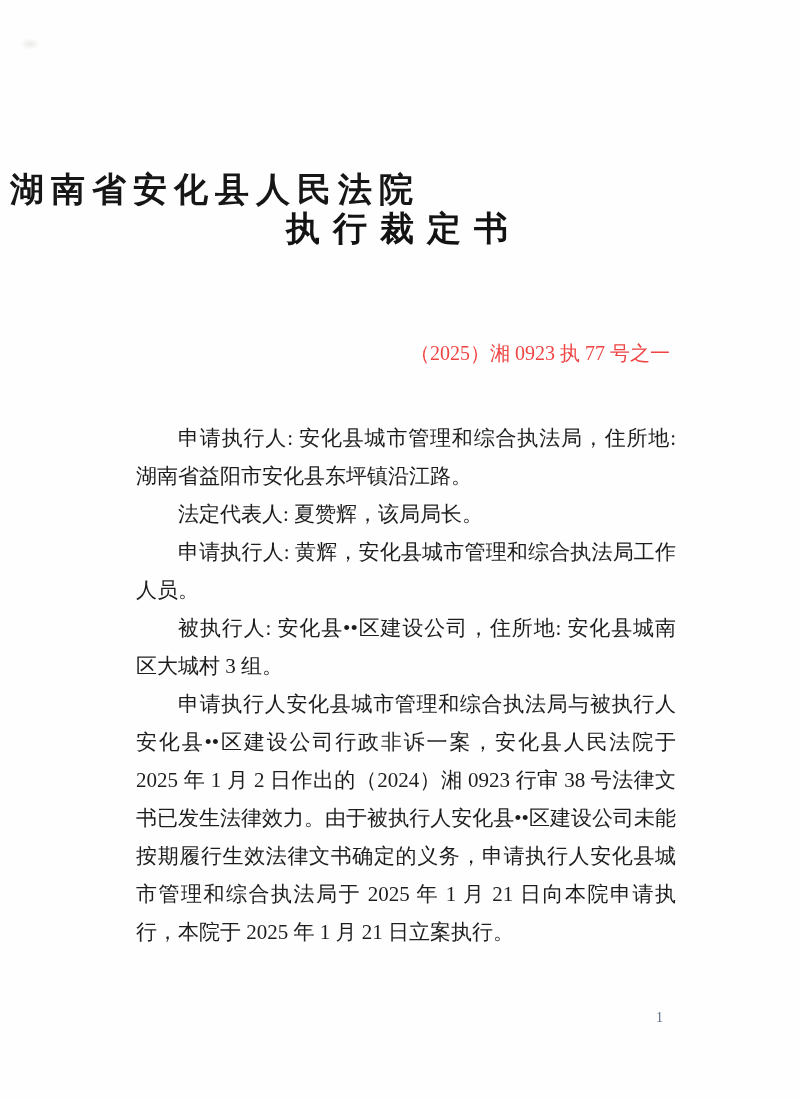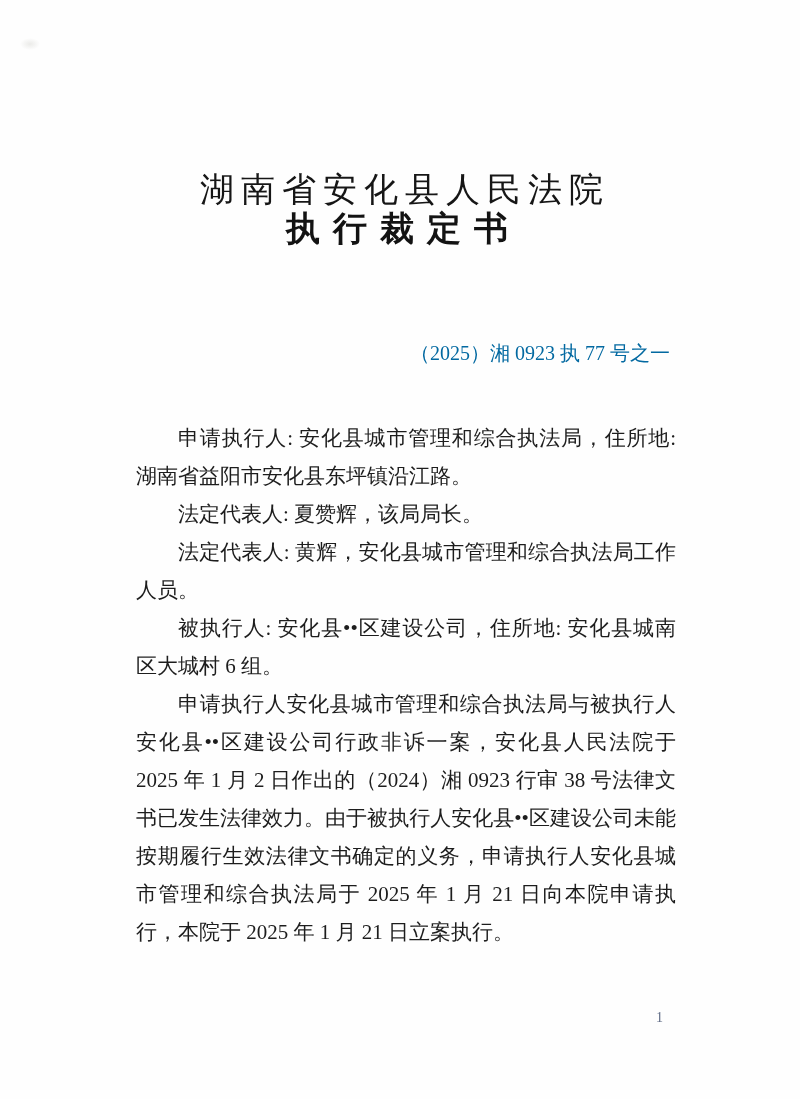--- a/index.html
+++ b/index.html
@@ -25,23 +25,23 @@
     border-radius: 50%;
     background: radial-gradient(closest-side, #e3e3e0, rgba(255,255,255,0));
     opacity: 0.7;
   }
   .court-name {
     position: absolute;
     top: 168px;
     left: 0;
     right: 0;
     margin: 0;
-    text-align: center;
+    text-align: left;
     font-size: 34px;
-    font-weight: 400;
+    font-weight: 700;
     letter-spacing: 7px;
     text-indent: 10px;
     color: #161616;
     line-height: 44px;
     white-space: nowrap;
   }
   .doc-type {
     position: absolute;
     top: 207px;
     left: 0;
@@ -55,21 +55,21 @@
     color: #131313;
     line-height: 44px;
     white-space: nowrap;
   }
   .case-number {
     position: absolute;
     top: 340px;
     right: 130px;
     font-size: 20px;
     line-height: 26px;
-    color: #0369a1;
+    color: #ef4444;
     white-space: nowrap;
   }
   .body-text {
     position: absolute;
     top: 419px;
     left: 136px;
     width: 540px;
     font-size: 21px;
     line-height: 38px;
     text-align: justify;
@@ -97,20 +97,20 @@
 
   <h1 class="court-name">湖南省安化县人民法院</h1>
 
   <h2 class="doc-type">执行裁定书</h2>
 
   <div class="case-number">（2025）湘 0923 执 77 号之一</div>
 
   <div class="body-text">
     <p>申请执行人: 安化县城市管理和综合执法局，住所地: 湖南省益阳市安化县东坪镇沿江路。</p>
     <p>法定代表人: 夏赞辉，该局局长。</p>
-    <p>法定代表人: 黄辉，安化县城市管理和综合执法局工作人员。</p>
-    <p>被执行人: 安化县••区建设公司，住所地: 安化县城南区大城村 6 组。</p>
+    <p>申请执行人: 黄辉，安化县城市管理和综合执法局工作人员。</p>
+    <p>被执行人: 安化县••区建设公司，住所地: 安化县城南区大城村 3 组。</p>
     <p>申请执行人安化县城市管理和综合执法局与被执行人安化县••区建设公司行政非诉一案，安化县人民法院于 2025 年 1 月 2 日作出的（2024）湘 0923 行审 38 号法律文书已发生法律效力。由于被执行人安化县••区建设公司未能按期履行生效法律文书确定的义务，申请执行人安化县城市管理和综合执法局于 2025 年 1 月 21 日向本院申请执行，本院于 2025 年 1 月 21 日立案执行。</p>
   </div>
 
   <div class="page-number">1</div>
 
 </div>
 
 </body></html>

